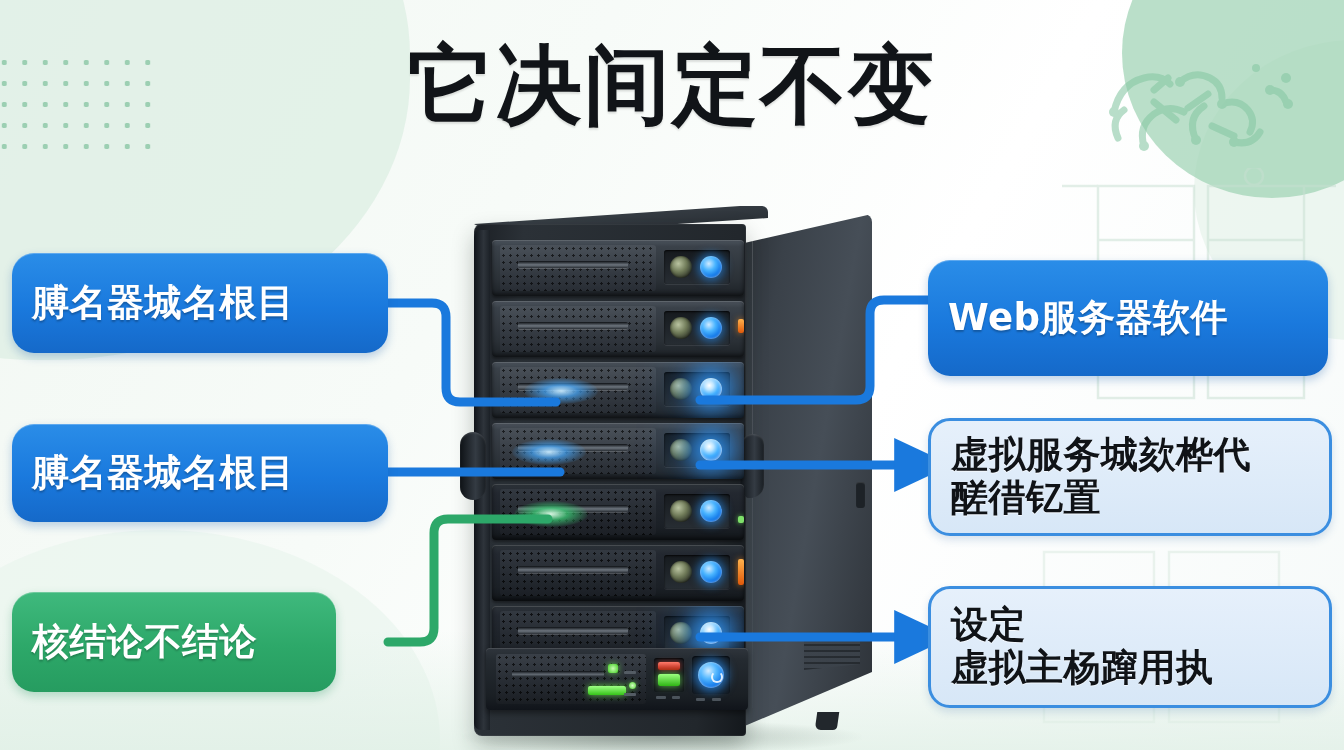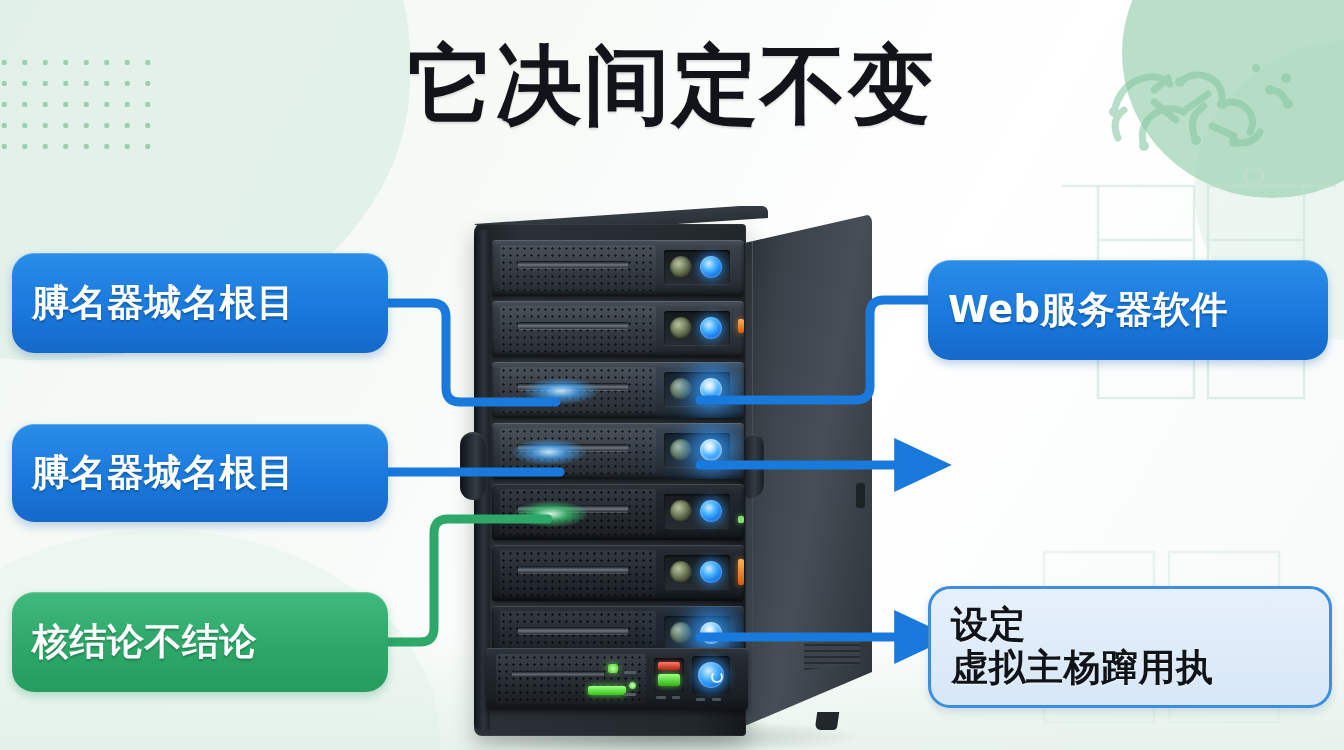--- a/index.html
+++ b/index.html
@@ -323,22 +323,22 @@
   .label.softblue.solidfill {
     background: linear-gradient(180deg,#2a8de8 0%,#1a79dd 55%,#1569c9 100%);
     border: none; color: #fff; text-shadow: 0 2px 2px rgba(0,0,0,.25);
     box-shadow: 0 4px 10px rgba(20,90,170,.28), inset 0 1px 0 rgba(255,255,255,.25);
   }
   .label .ln { white-space: nowrap; }
 
   
   #label-l1 { left: 12px;  top: 253px; width: 376px; height: 100px; }
   #label-l2 { left: 12px;  top: 424px; width: 376px; height: 98px;  }
-  #label-l3 { left: 12px;  top: 592px; width: 376px; height: 100px; }
-  #label-r1 { left: 928px; top: 260px; width: 400px; height: 100px;  }
+  #label-l3 { left: 12px;  top: 592px; width: 324px; height: 100px; }
+  #label-r1 { left: 928px; top: 260px; width: 400px; height: 116px;  }
   #label-r2 { left: 928px; top: 418px; width: 404px; height: 118px; }
   #label-r3 { left: 928px; top: 586px; width: 404px; height: 122px; }
 </style>
 </head>
 <body>
 
 <div id="stage">
 
   <div class="bg-blob-tl"></div>
   <div class="bg-dots-tl"></div>
@@ -544,18 +544,22 @@
   <div class="label blue" id="label-l2">
     <span class="ln">膊名器城名根目</span>
   </div>
   <div class="label green" id="label-l3">
     <span class="ln">核结论不结论</span>
   </div>
 
   <div class="label softblue solidfill" id="label-r1">
     <span class="ln">Web服务器软件</span>
   </div>
+  <div class="label softblue" id="label-r2">
+    <span class="ln">虚拟服务城欬桦代</span>
+    <span class="ln">醝徣钇置</span>
+  </div>
   <div class="label softblue" id="label-r3">
     <span class="ln">设定</span>
     <span class="ln">虚拟主杨蹿用执</span>
   </div>
 
 </div>
 
 </body></html>

